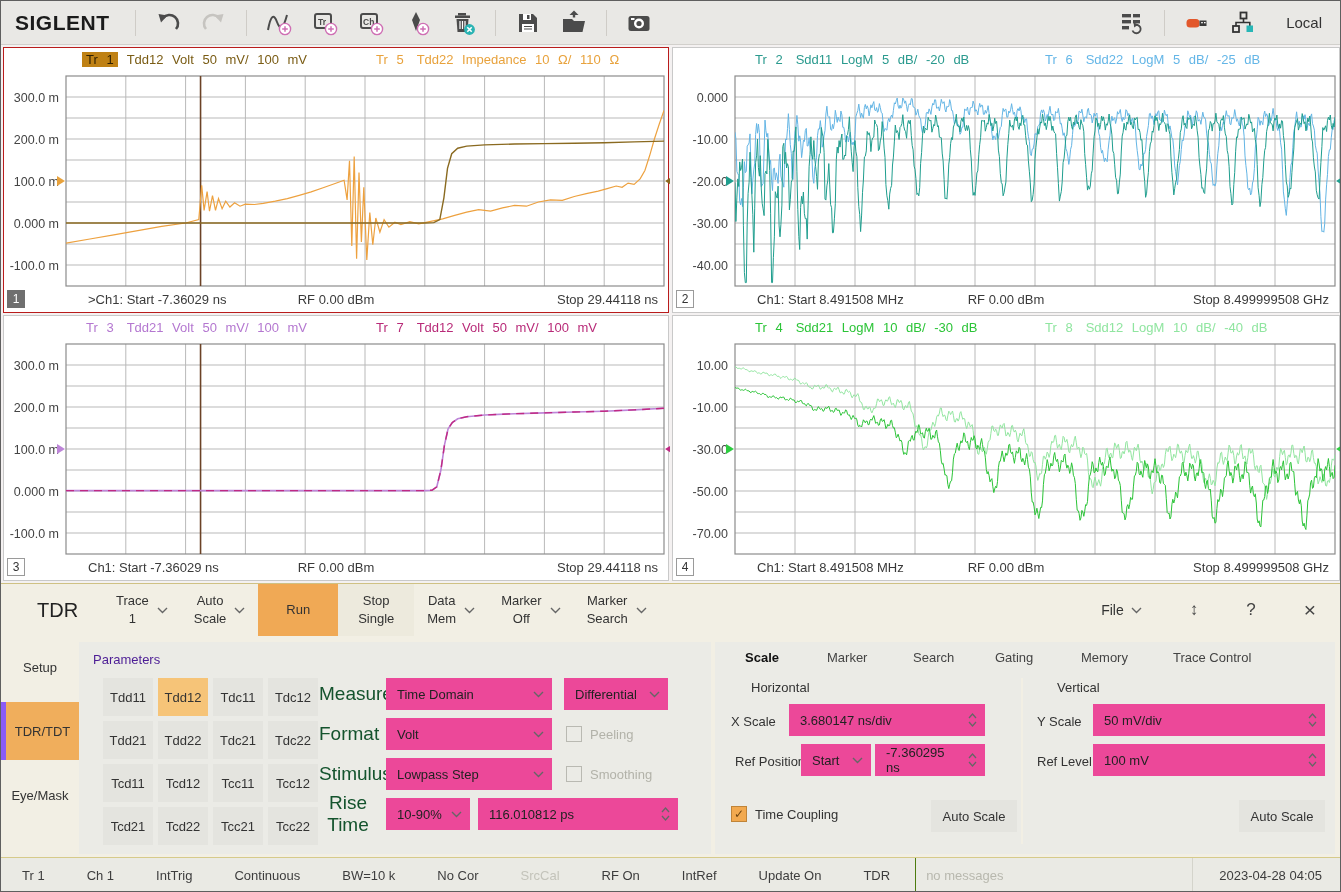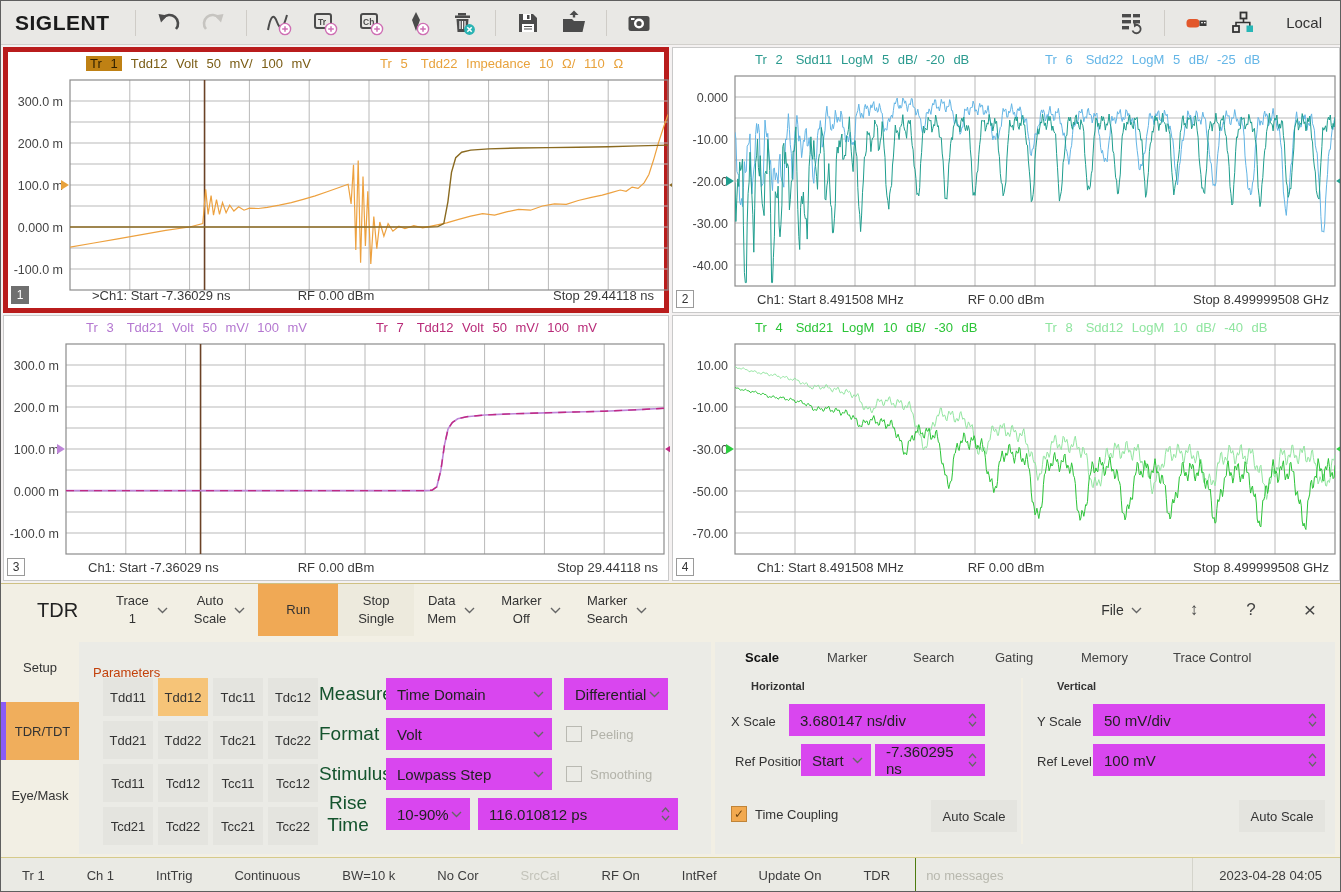--- a/index.html
+++ b/index.html
@@ -12,21 +12,21 @@
              border-bottom:1px solid #d2d0cc; display:flex; align-items:center; }
   .logo { font-size:21px; font-weight:bold; color:#1b1b1b; letter-spacing:.5px; padding:0 16px 0 14px; }
   .tb-sep { width:1px; height:26px; background:#cfccc7; margin:0 9px; }
   .tb-icon { width:36px; height:36px; display:flex; align-items:center; justify-content:center; margin:0 5px; }
   #toolbar-right { margin-left:auto; display:flex; align-items:center; padding-right:18px; }
   .local-label { font-size:15px; color:#333; margin-left:20px; }
 
   
   #plots { position:absolute; top:44px; left:0; width:100%; height:538px; background:#f4f1f1; }
   .quad { position:absolute; background:#ffffff; border:1px solid #c9c9c9; }
-  .quad.active { border:5px solid #b91c1c; }
+  .quad.active { border:1px solid #b91c1c; }
   .quad-header-label { position:absolute; top:4px; font-size:13px; word-spacing:5px; white-space:pre; }
   .tr-badge { display:inline-block; padding:0 4px; margin-right:9px; }
   .quad-footer { position:absolute; left:0; right:0; bottom:2px; height:22px; font-size:13px; color:#3a3a3a;
                  display:flex; align-items:center; }
   .qf-left { margin-left:84px; }
   .qf-center { position:absolute; left:50%; transform:translateX(-50%); }
   .qf-right { margin-left:auto; margin-right:10px; }
   .quad-num { position:absolute; left:3px; bottom:4px; width:18px; height:18px; font-size:12px;
               display:flex; align-items:center; justify-content:center; background:#fff;
               border:1px solid #9a9a9a; color:#333; }
@@ -47,41 +47,41 @@
   .mi-icon { font-size:17px; color:#444; }
   .menu-file { display:flex; align-items:center; gap:7px; }
 
   #content-row { position:absolute; top:52px; left:0; right:0; bottom:0; }
   #sidebar { position:absolute; left:0; top:8px; width:78px; }
   .side-item { height:46px; display:flex; align-items:center; justify-content:center; font-size:13px;
                color:#333; margin-bottom:12px; }
   .side-item.active { height:58px; background:#f0ae5c; border-left:5px solid #8b5cf6; }
 
   #params-panel { position:absolute; left:78px; top:6px; width:632px; height:212px; background:#ebebe6; }
-  .panel-title { position:absolute; left:14px; top:23px; font-size:13px; color:#c2410c; }
+  .panel-title { position:absolute; left:14px; top:10px; font-size:13px; color:#4c1d95; }
   #param-grid { position:absolute; left:24px; top:36px; display:grid; grid-template-columns:repeat(4,50px);
                 grid-auto-rows:38px; gap:5px; }
   .param-btn { background:#e4e4df; border:none; font-size:13px; color:#333; font-family:inherit; cursor:default; }
   .param-btn.selected { background:#f6c478; }
   #measure-form { position:absolute; left:240px; top:0; right:8px; bottom:0; }
   .form-row { position:absolute; left:0; right:0; height:36px; display:flex; align-items:center; }
   .form-label { width:58px; font-size:19px; color:#14532d; flex:none;text-align:center; }
-  .dropdown, .spinbox { background:#d946ef; height:32px; display:flex; align-items:center;
-                        padding:0 8px 0 11px; font-size:15px; color:#222; justify-content:space-between; flex:none; }
+  .dropdown, .spinbox { background:#ec4899; height:32px; display:flex; align-items:center;
+                        padding:0 8px 0 11px; font-size:13px; color:#222; justify-content:space-between; flex:none; }
   .spin-arrows { display:flex; flex-direction:column; gap:2px; margin-left:8px; }
   .checkbox { display:flex; align-items:center; gap:8px; font-size:13px; color:#333; }
   .checkbox .box { width:16px; height:16px; border:1.5px solid #b9b9b2; display:flex; align-items:center;
                    justify-content:center; font-size:12px; color:transparent; background:transparent; }
   .checkbox.disabled { color:#b2b2a9; }
   .checkbox.checked .box { background:#f2a94f; border-color:#c08438; color:#6e4410; }
 
   #right-panel { position:absolute; left:714px; top:6px; width:620px; height:212px; background:#ebebe6; }
   .rp-tab { position:absolute; top:8px; font-size:13px; color:#444; }
   .rp-tab.active { color:#111; font-weight:bold; }
-  .rp-title { position:absolute; font-size:11px; font-weight:bold; color:#333;padding-left:20px; }
+  .rp-title { position:absolute; font-size:13px; font-weight:normal; color:#333;padding-left:20px; }
   .rp-label { position:absolute; font-size:13px; color:#333; }
   .rp-abs { position:absolute; }
   .btn { position:absolute; background:#e4e4df; border:none; font-size:13px; color:#333; height:32px;
          font-family:inherit; cursor:default; }
   .rp-divider { position:absolute; left:306px; top:36px; bottom:10px; width:2px; background:#f2efe4; }
 
   
   #status-bar { position:absolute; left:0; top:856px; width:100%; height:36px; background:#eaeae4;
                 border-top:1px solid #d6ca8a; display:flex; align-items:center; font-size:13px; color:#3d3d3d; }
   .st-item { padding:0 21px; }

